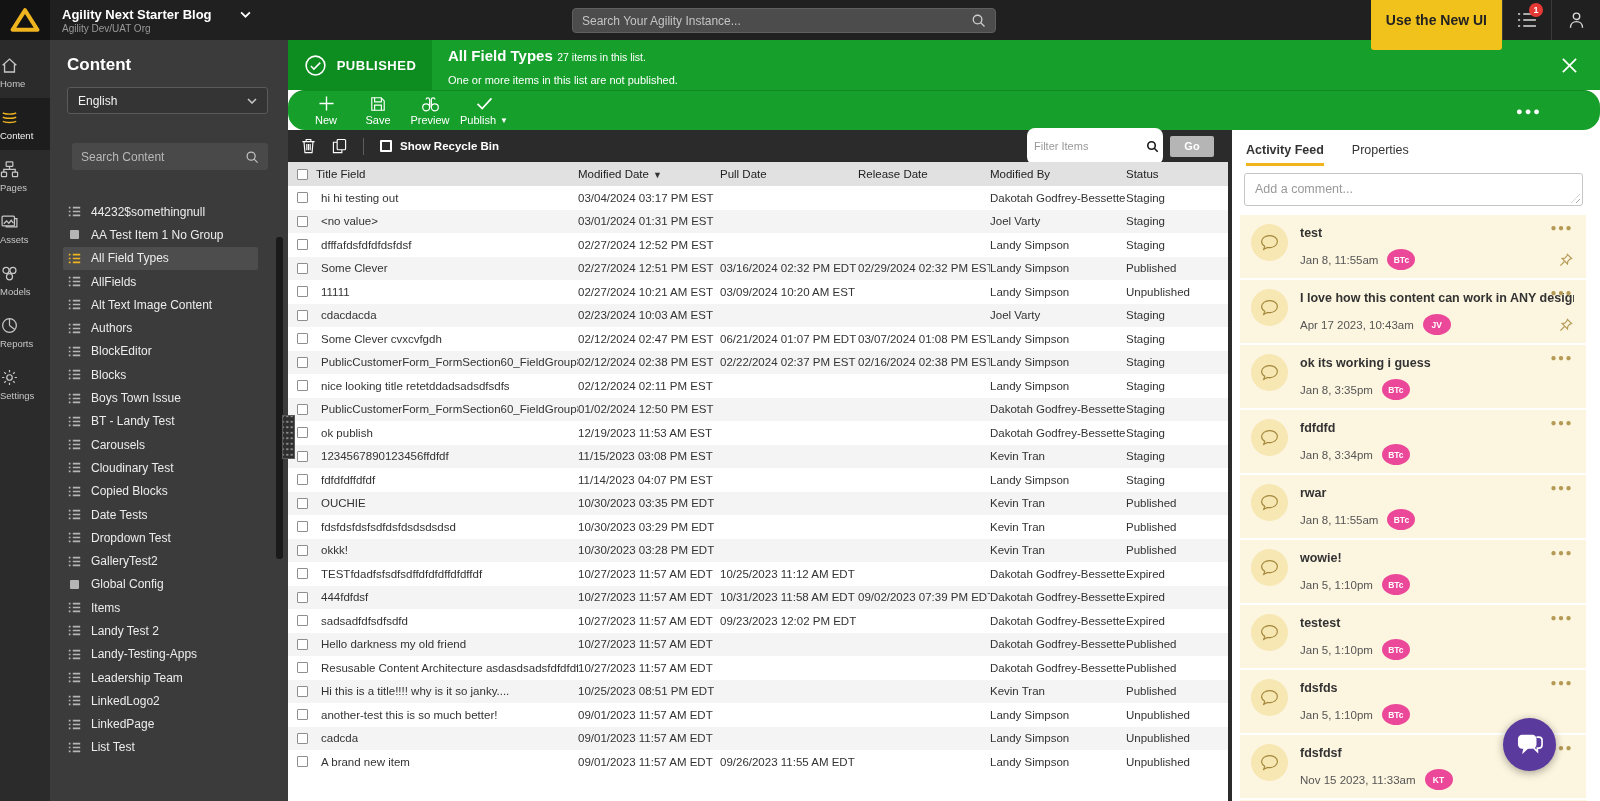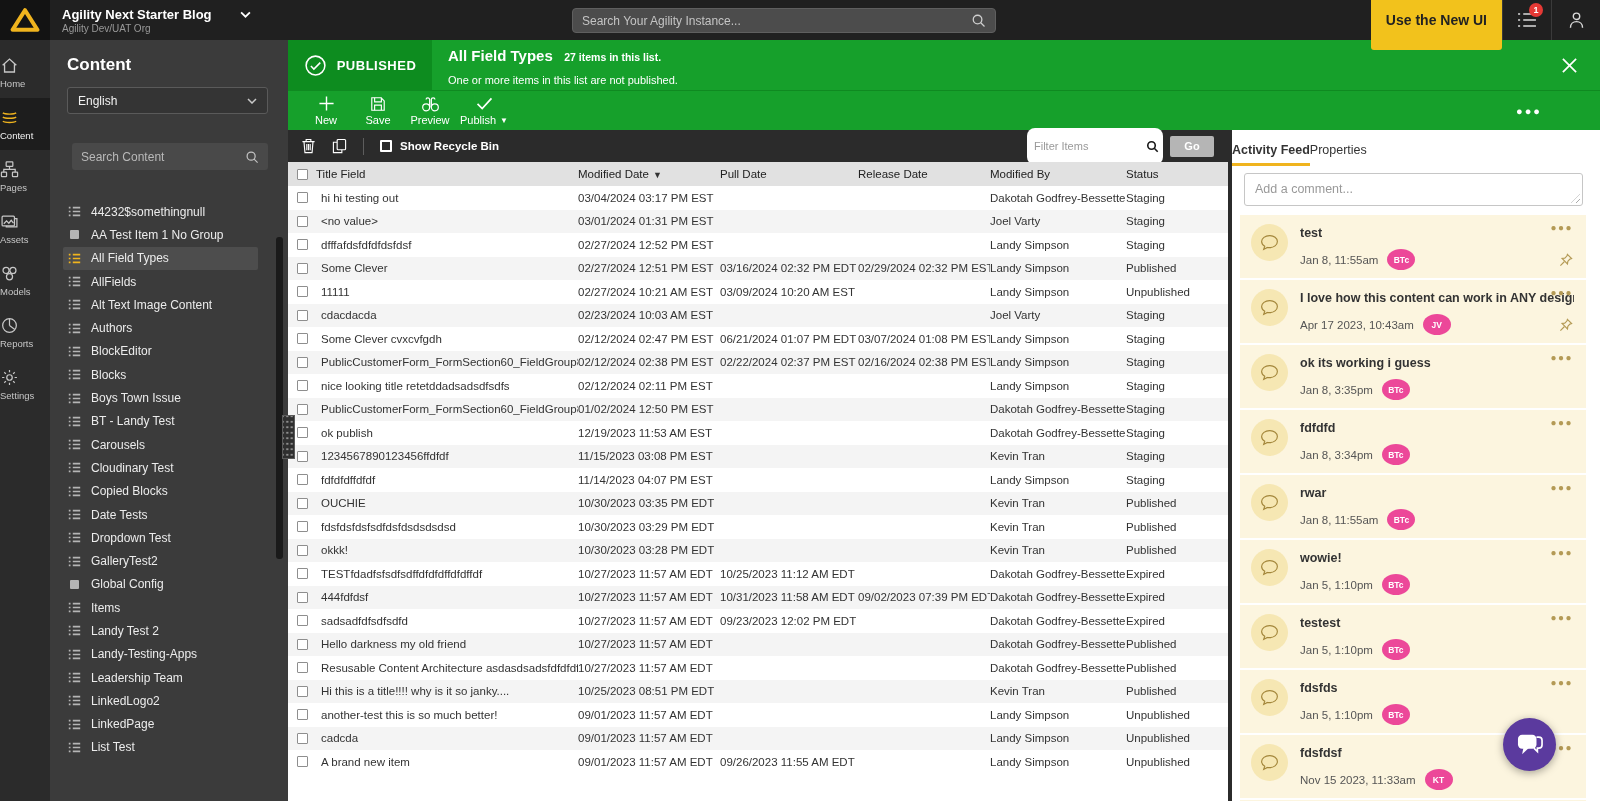--- a/index.html
+++ b/index.html
@@ -49,26 +49,26 @@
   .grip { position:absolute; right:-7px; top:375px; width:13px; height:44px; background:#2f2f2f; border:1px solid #5b5b5b; background-image:radial-gradient(#999 0.9px, transparent 1.1px); background-size:4.5px 5.5px; background-position:2px 3px; z-index:6; cursor:col-resize; }
 
   
   .main { flex:1; display:flex; flex-direction:column; min-width:0; }
 
   
   .ghead { height:50px; background:#16a02b; display:flex; color:#fff; flex:0 0 50px; }
   .pub-badge { width:144px; background:#0d8c1f; display:flex; align-items:center; justify-content:center; gap:10px; font-size:13px; font-weight:bold; letter-spacing:.5px; flex:0 0 144px; }
   .ghead-info { padding:7px 0 0 16px; flex:1; min-width:0; }
   .gt-title { font-size:15px; font-weight:bold; }
-  .gt-count { font-size:10.5px; font-weight:bold; margin-left:7px; }
+  .gt-count { font-size:10.5px; font-weight:normal; }
   .ghead-sub { font-size:11px; margin-top:9px; }
   .ghead-close { width:62px; display:flex; align-items:center; justify-content:center; cursor:pointer; }
 
   
-  .gtoolbar { height:40px; background:#16a02b; border-top:1px solid #0f8a21; display:flex; align-items:center; padding-left:12px; color:#fff; flex:0 0 40px; }
+  .gtoolbar { height:40px; background:#16a02b; border-top:1px solid #0f8a21; display:flex; align-items:center; padding-left:12px; color:#fff; flex:0 0 40px;border-radius:17px; }
   .gt-btn { min-width:52px; height:38px; display:flex; flex-direction:column; align-items:center; justify-content:center; gap:2px; font-size:11px; cursor:pointer; padding:0 4px; }
   .gt-ic { height:17px; display:flex; align-items:center; }
   .gt-label { display:flex; align-items:center; gap:4px; }
   .caret { font-size:8px; }
   .gt-more { margin-left:auto; margin-right:58px; color:#fff; font-size:11px; letter-spacing:2px; font-weight:bold; cursor:pointer; }
 
   
   .workspace { flex:1; display:flex; min-height:0; }
   .table-area { width:940px; flex:0 0 940px; display:flex; flex-direction:column; background:#fff; min-height:0; }
 
@@ -89,21 +89,21 @@
   .tbody { flex:1; overflow:hidden; }
   .trow { height:23.5px; font-size:11.5px; color:#333; cursor:pointer; }
   .trow:nth-child(even) { background:#f4f4f4; }
   .cb { width:11px; height:11px; border:1.5px solid #8e8e8e; border-radius:1px; background:#fff; margin:0 auto; cursor:pointer; }
   .c-title { padding-left:5px; white-space:nowrap; overflow:hidden; }
   .c-txt { white-space:nowrap; overflow:hidden; }
   .sort-caret { font-size:9px; margin-left:4px; color:#333; }
 
   
   .right-panel { flex:1; border-left:4px solid #2b2b2b; background:#fff; display:flex; flex-direction:column; overflow:hidden; min-width:0; }
-  .tabs { display:flex; padding:13px 0 0 0; flex:0 0 36px; }
+  .tabs { display:flex; gap:28px; padding:13px 0 0 14px; flex:0 0 36px; }
   .tab { font-size:12.5px; color:#333; padding-bottom:6px; cursor:pointer; }
   .tab.active { font-weight:bold; border-bottom:3px solid #f0b41e; }
   .comment-box { margin:7px 17px 9px 12px; height:33px; border:1px solid #c6c6c6; border-radius:3px; position:relative; padding:8px 10px; color:#999; font-size:12.5px; background:#fff; flex:0 0 33px; cursor:text; }
   .resize-corner { position:absolute; right:2px; bottom:2px; width:9px; height:9px; background:repeating-linear-gradient(135deg, transparent 0 2.5px, #aaa 2.5px 3.5px); clip-path:polygon(100% 0, 100% 100%, 0 100%); }
   .comments { flex:1; overflow:hidden; display:flex; flex-direction:column; gap:2px; padding:0 14px 0 8px; }
   .comment { background:#fcf5df; flex:0 0 60px; padding:9px 12px 8px 11px; display:flex; gap:12px; position:relative; }
   .avatar { width:37px; height:37px; border-radius:50%; background:#f6e7b3; display:flex; align-items:center; justify-content:center; flex:0 0 37px; }
   .c-body { flex:1; min-width:0; padding-top:2px; }
   .c-text { font-size:12.5px; font-weight:bold; color:#333; margin-bottom:9px; padding-right:26px; white-space:nowrap; overflow:hidden; }
   .c-meta { display:flex; align-items:center; gap:9px; font-size:11.5px; color:#555; }

